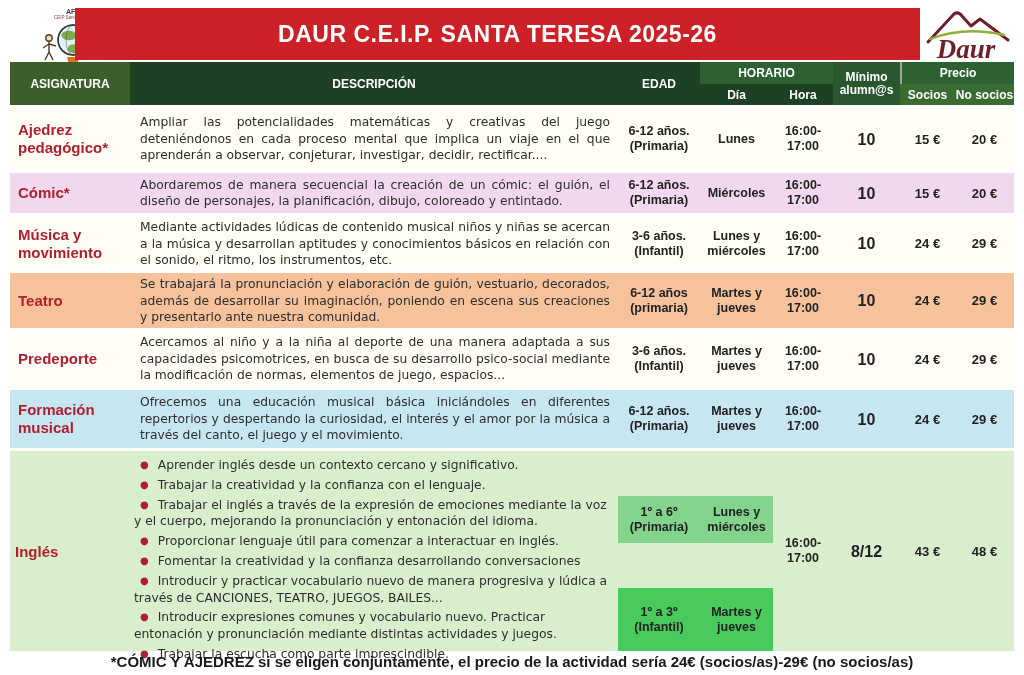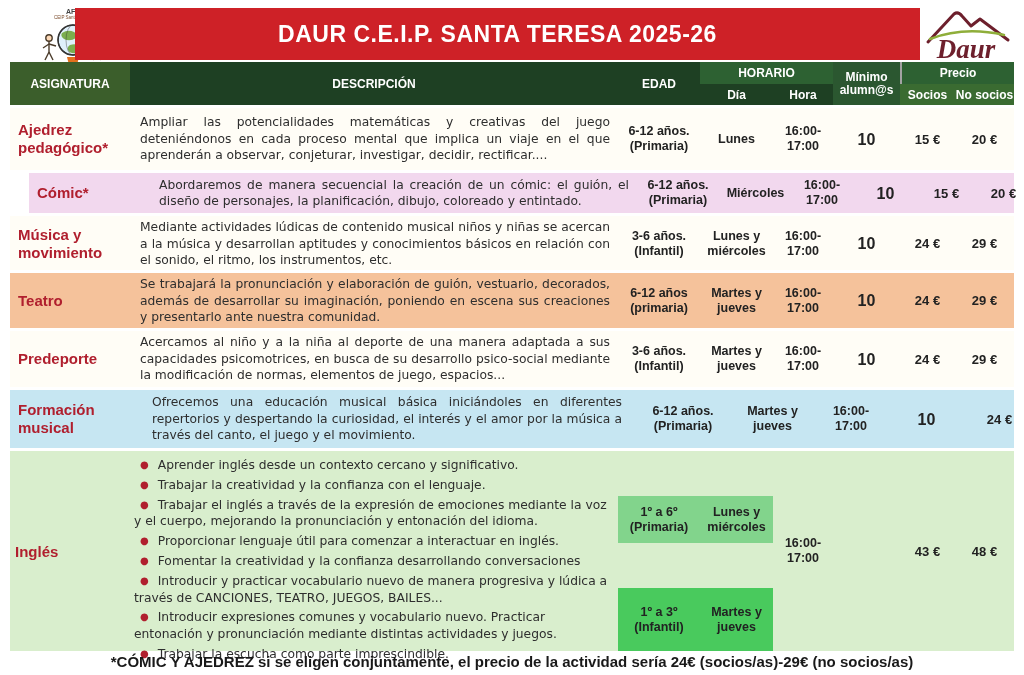--- a/index.html
+++ b/index.html
@@ -37,23 +37,23 @@
   .h-dia    { grid-column:4; grid-row:2; background:#1e4023; }
   .h-hora   { grid-column:5; grid-row:2; background:#1e4023; }
   .h-min    { grid-column:6; grid-row:1/3; background:#2b5730; white-space:pre-line; font-size:11.5px; line-height:13px; }
   .h-precio { grid-column:7/9; grid-row:1; background:#2d6132; border-left:2px solid #a3a3a3; }
   .h-soc    { grid-column:7; grid-row:2; background:#3a6b31; font-size:11px; }
   .h-nosoc  { grid-column:8; grid-row:2; background:#3a6b31; font-size:11px; }
 
   .grow { margin-top:3px; }
   .grow > div { display:flex; align-items:center; }
   .bg-white  { background:#fffdf6; }
-  .bg-pink   { background:#f2d8ee;margin-left:19px; }
+  .bg-pink   { background:#f2d8ee; }
   .bg-salmon { background:#f5c29b; }
-  .bg-blue   { background:#c6e6f2;gap:12px; }
+  .bg-blue   { background:#c6e6f2; }
 
   .c-asig { padding-left:8px; color:#b01f2e; font-weight:bold; font-size:15px; line-height:18px; }
   .c-desc { padding:3px 8px 3px 10px; font-family:"DejaVu Sans", sans-serif; font-size:12.3px;
             line-height:16.5px; color:#2e2e2e; text-align:justify; display:block !important;
             align-self:center; }
   .cc { justify-content:center; text-align:center; font-weight:bold; color:#222; font-size:12.5px; line-height:15px; }
   .prewrap { white-space:pre-line; }
   .c-min { font-size:16px; }
   .c-price { font-size:13px; }
 
@@ -243,20 +243,21 @@
 miércoles</div>
       </div>
       <div class="i-block b2">
         <div class="ed prewrap">1º a 3º
 (Infantil)</div>
         <div class="dy prewrap">Martes y
 jueves</div>
       </div>
       <div class="i-hora cc prewrap">16:00-
 17:00</div>
+      <div class="i-min cc c-min">8/12</div>
       <div class="i-soc cc c-price">43 €</div>
       <div class="i-nosoc cc c-price">48 €</div>
     </div>
 
   </div>
 
   <div class="footer">*CÓMIC Y AJEDREZ si se eligen conjuntamente, el precio de la actividad sería 24€ (socios/as)-29€ (no socios/as)</div>
 
 </div>
 

